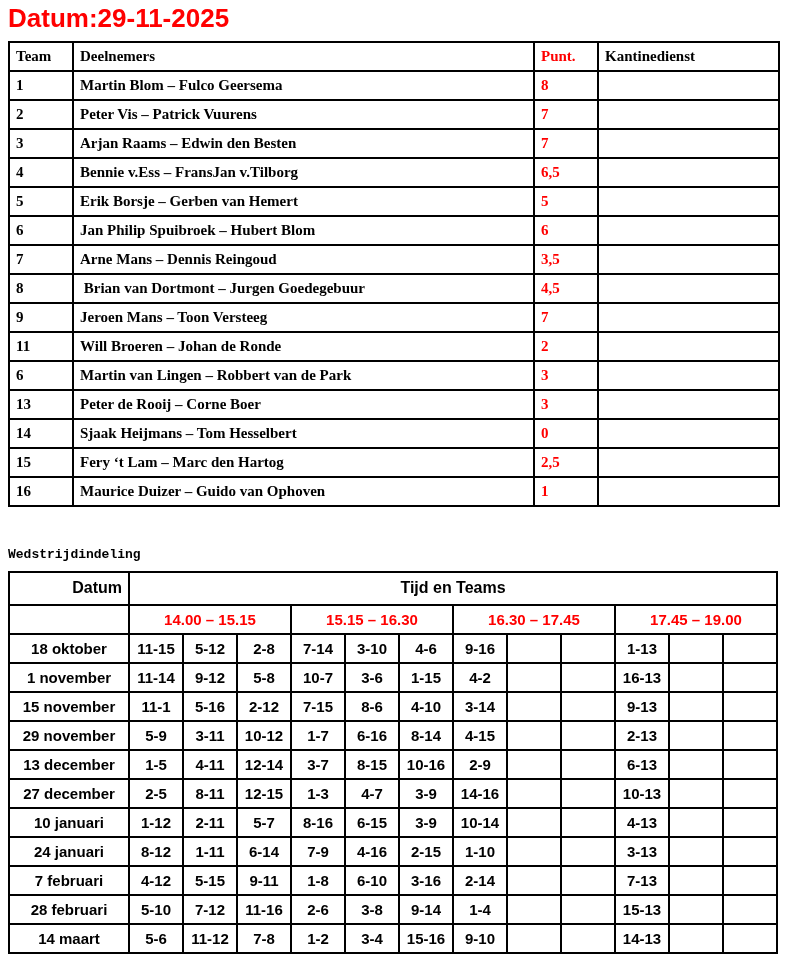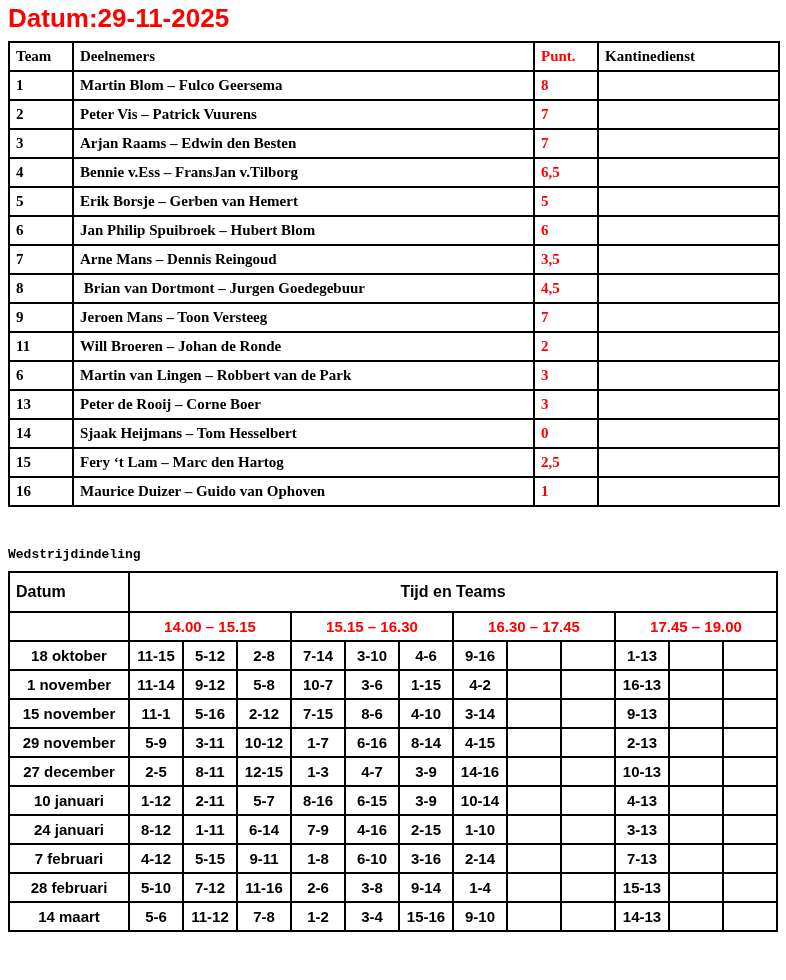--- a/index.html
+++ b/index.html
@@ -39,22 +39,22 @@
   td.deelnemers { white-space:pre-wrap; }
   
   .section-heading {
     font-size:13px;
     margin:40px 0 9px 8px;
     font-family:Liberation Mono, monospace;
   }
   table.schedule { width:770px; }
   table.schedule col.datum-col { width:120px; }
   table.schedule th, table.schedule td { height:29px; vertical-align:middle; }
-  table.schedule th.tijd-header { text-align:center; font-size:16px; height:40px; }
-  table.schedule th.datum-header { text-align:left; font-size:16px; height:33px; }
+  table.schedule th.tijd-header { text-align:center; font-size:16px; height:33px; }
+  table.schedule th.datum-header { text-align:right; font-size:16px; height:33px; }
   table.schedule th.timeslot { color:var(--accent); text-align:center; height:28px; padding:0 16px; }
   table.schedule td.datum { text-align:center; }
   table.schedule td.match { text-align:center; padding:0 1px; }
 </style>
 </head>
 <body>
 
 <h1 class="title">Datum:29-11-2025</h1>
 
 <table class="teams">
@@ -252,20 +252,35 @@
         <td class="match">6-16</td>
         <td class="match">8-14</td>
         <td class="match">4-15</td>
         <td class="match"></td>
         <td class="match"></td>
         <td class="match">2-13</td>
         <td class="match"></td>
         <td class="match"></td>
       </tr>
       <tr>
+        <td class="datum">13 december</td>
+        <td class="match">1-5</td>
+        <td class="match">4-11</td>
+        <td class="match">12-14</td>
+        <td class="match">3-7</td>
+        <td class="match">8-15</td>
+        <td class="match">10-16</td>
+        <td class="match">2-9</td>
+        <td class="match"></td>
+        <td class="match"></td>
+        <td class="match">6-13</td>
+        <td class="match"></td>
+        <td class="match"></td>
+      </tr>
+      <tr>
         <td class="datum">27 december</td>
         <td class="match">2-5</td>
         <td class="match">8-11</td>
         <td class="match">12-15</td>
         <td class="match">1-3</td>
         <td class="match">4-7</td>
         <td class="match">3-9</td>
         <td class="match">14-16</td>
         <td class="match"></td>
         <td class="match"></td>

